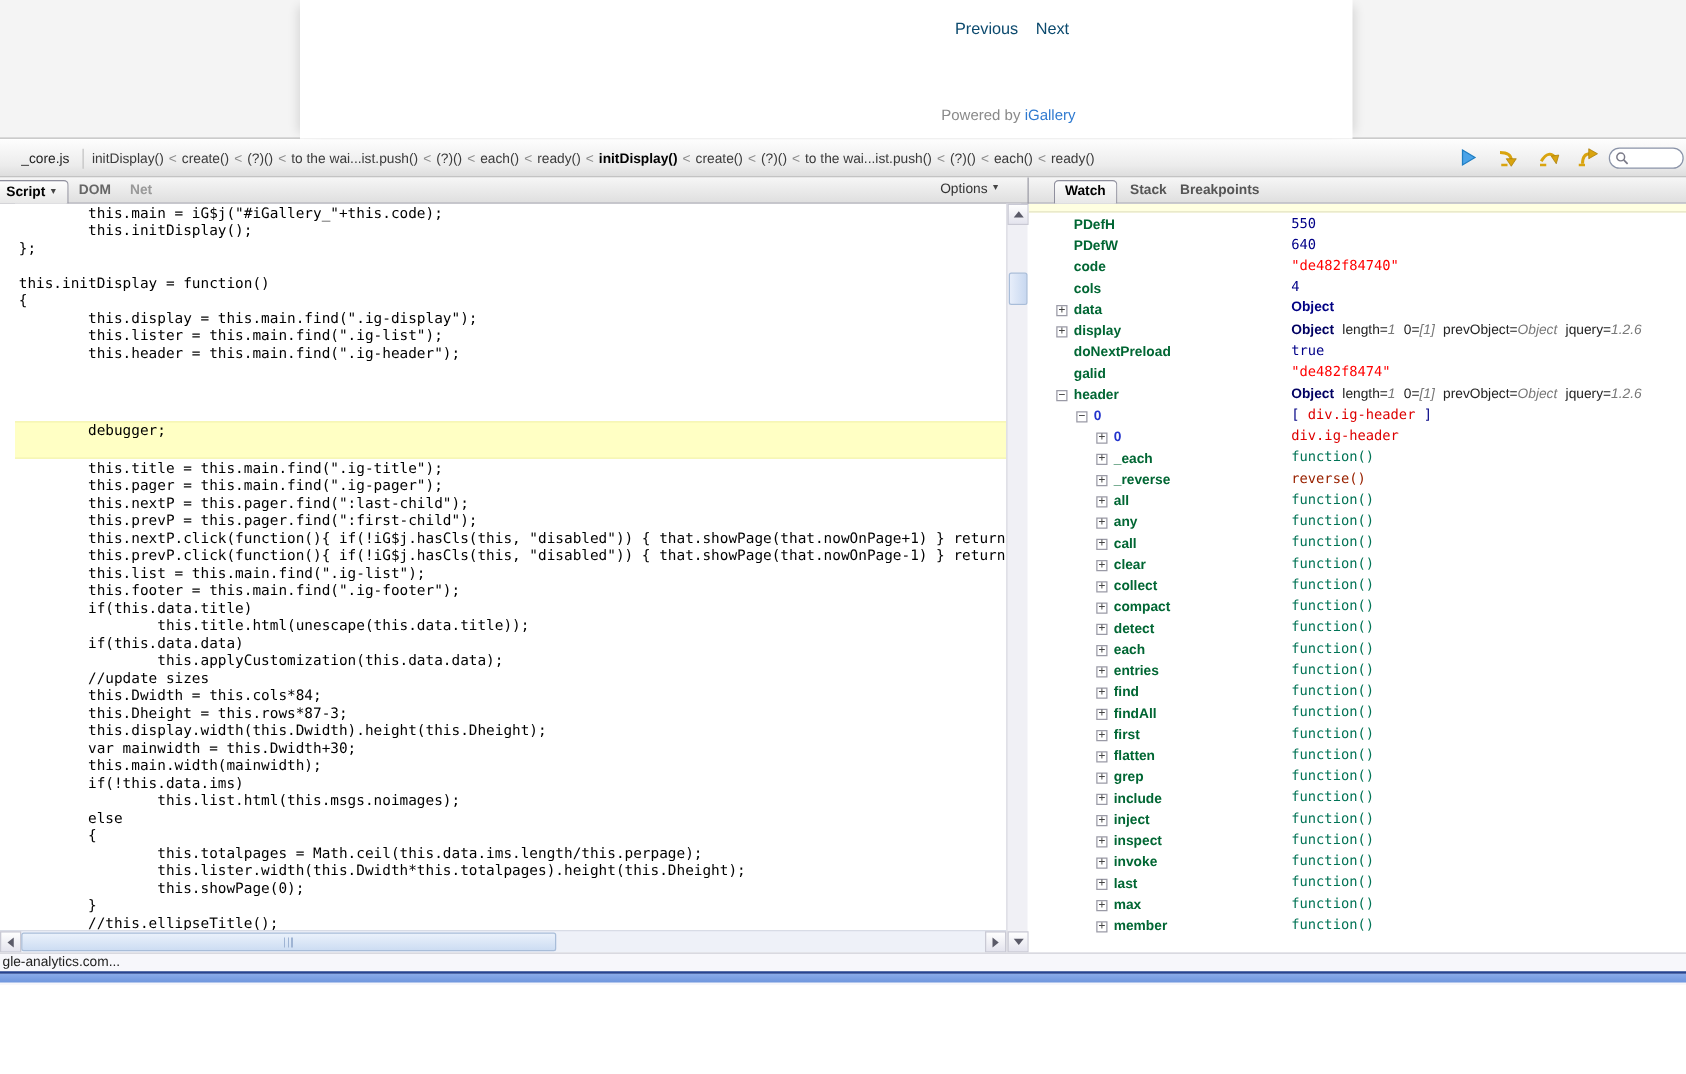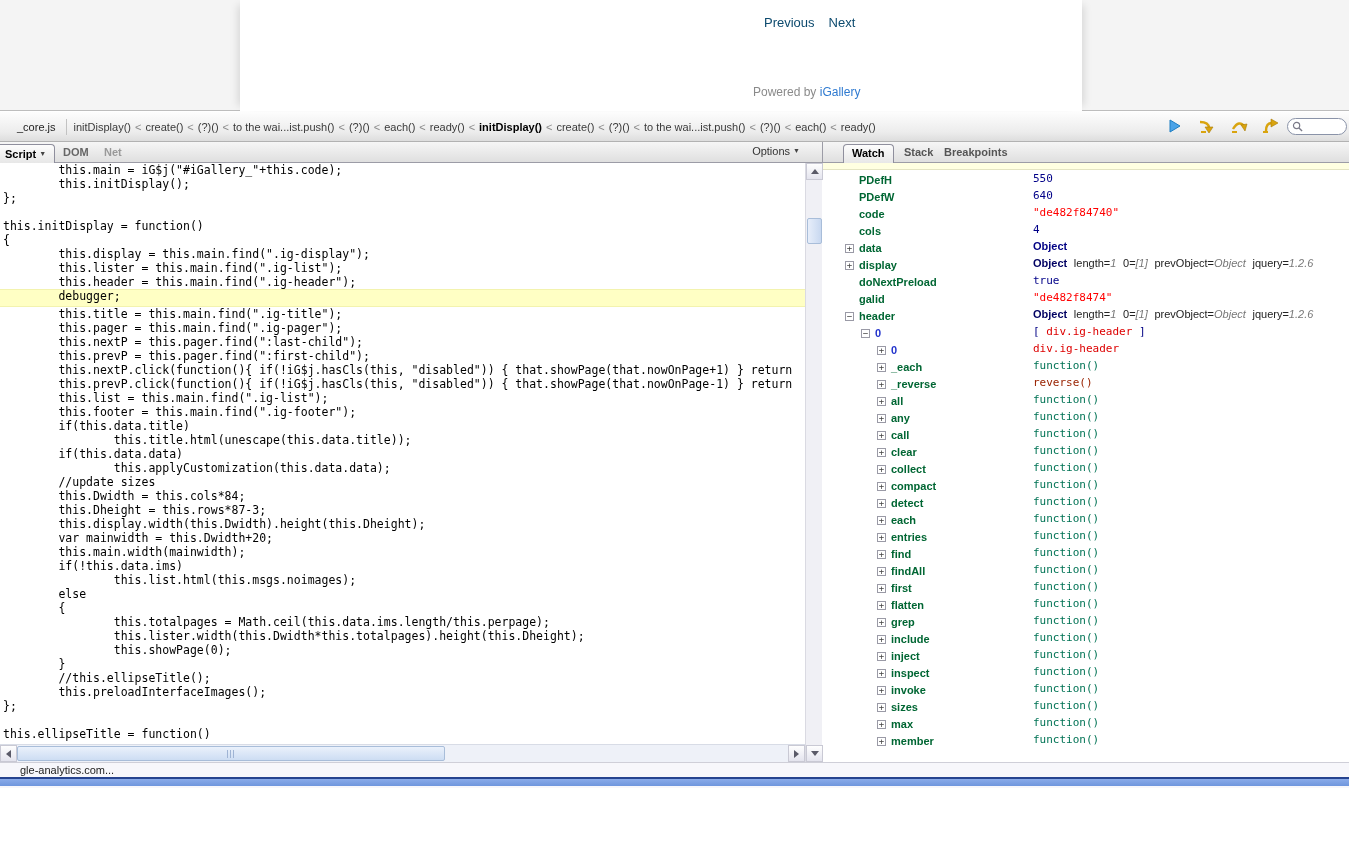--- a/index.html
+++ b/index.html
@@ -34,24 +34,24 @@
   .fb-tabsrow { position:absolute; left:0; top:142px; width:1349px; height:21px;
     background:linear-gradient(#f6f6f6,#dfdfdf); border-bottom:1px solid #9c9ca6; font-size:11px; }
   .ptab { position:absolute; top:2px; height:19px; line-height:17px; padding:0 8px; font-weight:bold; color:#666; cursor:pointer; }
   .ptab.active { background:linear-gradient(#fdfdfd,#e7e7e7); border:1px solid #8f8f9d; border-bottom:none;
     border-radius:4px 4px 0 0; color:#000; }
   .caret { font-size:7px; color:#444; margin-left:3px; vertical-align:2px; }
   .options-btn { position:absolute; right:549px; top:3px; font-size:11px; color:#333; cursor:pointer; }
   .tabs-vdivider { position:absolute; left:822px; top:0; width:1px; height:21px; background:#9c9ca6; }
 
   
-  .code-panel { position:absolute; left:0; top:163px; width:805px; height:581px; background:#fff; overflow:hidden; }
+  .code-panel { position:absolute; left:12px; top:163px; width:805px; height:581px; background:#fff; overflow:hidden; }
   .code-line { font-family:"DejaVu Sans Mono","Liberation Mono",monospace; font-size:11.5px; line-height:14px;
     white-space:pre; color:#000; padding-left:3px; height:14px; cursor:default; }
-  .code-line.hl { background:#ffffc4; border-top:1px solid #f3f3ae; border-bottom:1px solid #f3f3ae; height:18px; line-height:12px; }
+  .code-line.hl { background:#ffffc4; border-top:1px solid #f3f3ae; border-bottom:1px solid #f3f3ae; height:30px; line-height:12px;margin-top:48px; }
 
   
   .vscroll { position:absolute; left:805px; top:163px; width:17px; height:599px; background:#f0f0f5; border-left:1px solid #dadae2; }
   .scroll-arrow { position:absolute; left:0; width:17px; height:17px; background:linear-gradient(#fefefe,#e4e4ee);
     border:1px solid #c9c9d4; display:flex; align-items:center; justify-content:center; cursor:pointer; }
   .vscroll .up { top:0; }
   .vscroll .down { bottom:0; }
   .vthumb { position:absolute; left:1px; top:55px; width:15px; height:26px; border:1px solid #a8bdd9; border-radius:2px;
     background:linear-gradient(90deg,#e7eefa,#c8d8f0); cursor:pointer; }
   .tri { width:0; height:0; }
@@ -88,21 +88,21 @@
   .w-value.rev { color:#992200; }
   .w-value.dom { color:#dd0000; }
   .tok-obj { color:#000062; font-weight:bold; font-family:"Liberation Sans",sans-serif; }
   .tok-k { color:#222; font-family:"Liberation Sans",sans-serif; }
   .tok-v { color:#777; font-style:italic; font-family:"Liberation Sans",sans-serif; }
   .tok-br { color:#000084; }
   .tok-dom { color:#dd0000; }
 
   
   .fb-status { position:absolute; left:0; top:762px; width:1349px; height:26px; background:#f7f7fb; border-top:1px solid #cfcfd8;
-    font-size:11px; color:#222; line-height:14px; padding-left:20px; }
+    font-size:11px; color:#222; line-height:14px; padding-left:2px; }
   .blue-strip { position:absolute; left:0; top:777px; width:1349px; height:9px; border-top:2px solid #26438f;
     background:linear-gradient(#8aabe9,#6f96dd); }
 </style>
 </head>
 <body>
 
 <div class="browser-area">
   <div class="page-content">
     <div class="pager-links">
       <span>Previous</span><span class="gap"></span><span>Next</span>
@@ -189,21 +189,21 @@
       <div class="code-line">        this.list = this.main.find(".ig-list");</div>
       <div class="code-line">        this.footer = this.main.find(".ig-footer");</div>
       <div class="code-line">        if(this.data.title)</div>
       <div class="code-line">                this.title.html(unescape(this.data.title));</div>
       <div class="code-line">        if(this.data.data)</div>
       <div class="code-line">                this.applyCustomization(this.data.data);</div>
       <div class="code-line">        //update sizes</div>
       <div class="code-line">        this.Dwidth = this.cols*84;</div>
       <div class="code-line">        this.Dheight = this.rows*87-3;</div>
       <div class="code-line">        this.display.width(this.Dwidth).height(this.Dheight);</div>
-      <div class="code-line">        var mainwidth = this.Dwidth+20;</div>
+      <div class="code-line">        var mainwidth = this.Dwidth+30;</div>
       <div class="code-line">        this.main.width(mainwidth);</div>
       <div class="code-line">        if(!this.data.ims)</div>
       <div class="code-line">                this.list.html(this.msgs.noimages);</div>
       <div class="code-line">        else</div>
       <div class="code-line">        {</div>
       <div class="code-line">                this.totalpages = Math.ceil(this.data.ims.length/this.perpage);</div>
       <div class="code-line">                this.lister.width(this.Dwidth*this.totalpages).height(this.Dheight);</div>
       <div class="code-line">                this.showPage(0);</div>
       <div class="code-line">        }</div>
       <div class="code-line">        //this.ellipseTitle();</div>
@@ -263,21 +263,21 @@
       <div class="w-row"><span class="tg box" style="margin-left: 54px;">+</span><span class="w-label name">entries</span><span class="w-value fn">function()</span></div>
       <div class="w-row"><span class="tg box" style="margin-left: 54px;">+</span><span class="w-label name">find</span><span class="w-value fn">function()</span></div>
       <div class="w-row"><span class="tg box" style="margin-left: 54px;">+</span><span class="w-label name">findAll</span><span class="w-value fn">function()</span></div>
       <div class="w-row"><span class="tg box" style="margin-left: 54px;">+</span><span class="w-label name">first</span><span class="w-value fn">function()</span></div>
       <div class="w-row"><span class="tg box" style="margin-left: 54px;">+</span><span class="w-label name">flatten</span><span class="w-value fn">function()</span></div>
       <div class="w-row"><span class="tg box" style="margin-left: 54px;">+</span><span class="w-label name">grep</span><span class="w-value fn">function()</span></div>
       <div class="w-row"><span class="tg box" style="margin-left: 54px;">+</span><span class="w-label name">include</span><span class="w-value fn">function()</span></div>
       <div class="w-row"><span class="tg box" style="margin-left: 54px;">+</span><span class="w-label name">inject</span><span class="w-value fn">function()</span></div>
       <div class="w-row"><span class="tg box" style="margin-left: 54px;">+</span><span class="w-label name">inspect</span><span class="w-value fn">function()</span></div>
       <div class="w-row"><span class="tg box" style="margin-left: 54px;">+</span><span class="w-label name">invoke</span><span class="w-value fn">function()</span></div>
-      <div class="w-row"><span class="tg box" style="margin-left: 54px;">+</span><span class="w-label name">sizes</span><span class="w-value fn">function()</span></div>
+      <div class="w-row"><span class="tg box" style="margin-left: 54px;">+</span><span class="w-label name">last</span><span class="w-value fn">function()</span></div>
       <div class="w-row"><span class="tg box" style="margin-left: 54px;">+</span><span class="w-label name">max</span><span class="w-value fn">function()</span></div>
       <div class="w-row"><span class="tg box" style="margin-left: 54px;">+</span><span class="w-label name">member</span><span class="w-value fn">function()</span></div>
     </div>
 </div>
 
 <div class="fb-status">
   <span>gle-analytics.com...</span>
 </div>
 <div class="blue-strip"></div>
 

